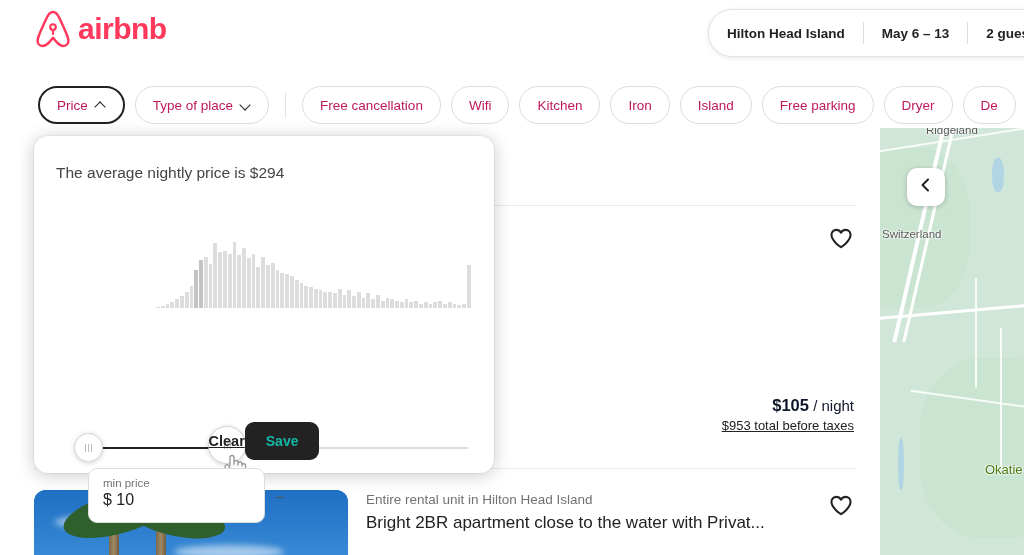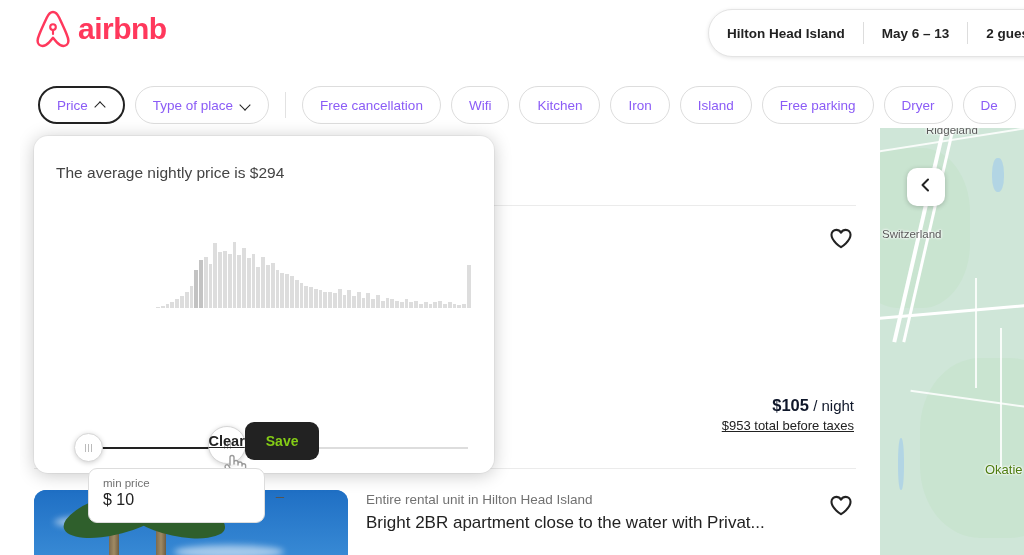--- a/index.html
+++ b/index.html
@@ -44,21 +44,21 @@
   .sb-div { width:1px; height:22px; background:#dddddd; flex:0 0 1px; }
 
   
   .pillbar {
     position:absolute; left:0; top:82px; width:1024px; height:46px;
     display:flex; align-items:center; gap:10px;
     padding-left:18px; background:#fff; z-index:25;
   }
   .pill {
     height:38px; border:1px solid #dddddd; border-radius:22px;
-    background:#fff; color:#8b5cf6; font-size:13.5px;
+    background:#fff; color:#be185d; font-size:13.5px;
     display:flex; align-items:center; gap:8px;
     padding: 0 17px; white-space:nowrap; flex:0 0 auto;
   }
   .pill.active {
     border:2px solid #222222; font-weight:400;
     box-shadow: 0 0 0 0px #222;
   }
   .pill-divider { width:1px; height:26px; background:#e2e2e2; flex:0 0 1px; margin: 0 6px; }
   .chev { display:inline-block; width:10px; height:10px; position:relative; }
   .chev::before {
@@ -175,21 +175,21 @@
     position:absolute; left:0; right:0; bottom:0; height:64px;
     display:flex; align-items:center; justify-content:center;
     padding: 0 22px;
   }
   .clear-btn {
     font-size:14.5px; font-weight:700; color:#222; text-decoration:underline;
     background:none; border:none; cursor:pointer;
     font-family:"Liberation Sans", sans-serif;
   }
   .save-btn {
-    background:#222222; color:#84cc16; font-size:14px; font-weight:700;
+    background:#222222; color:#14b8a6; font-size:14px; font-weight:700;
     border:none; border-radius:9px; padding: 11px 21px; cursor:pointer;
     font-family:"Liberation Sans", sans-serif;
   }
 </style>
 </head>
 <body>
 
 <div id="app">
 
   <div class="header">

